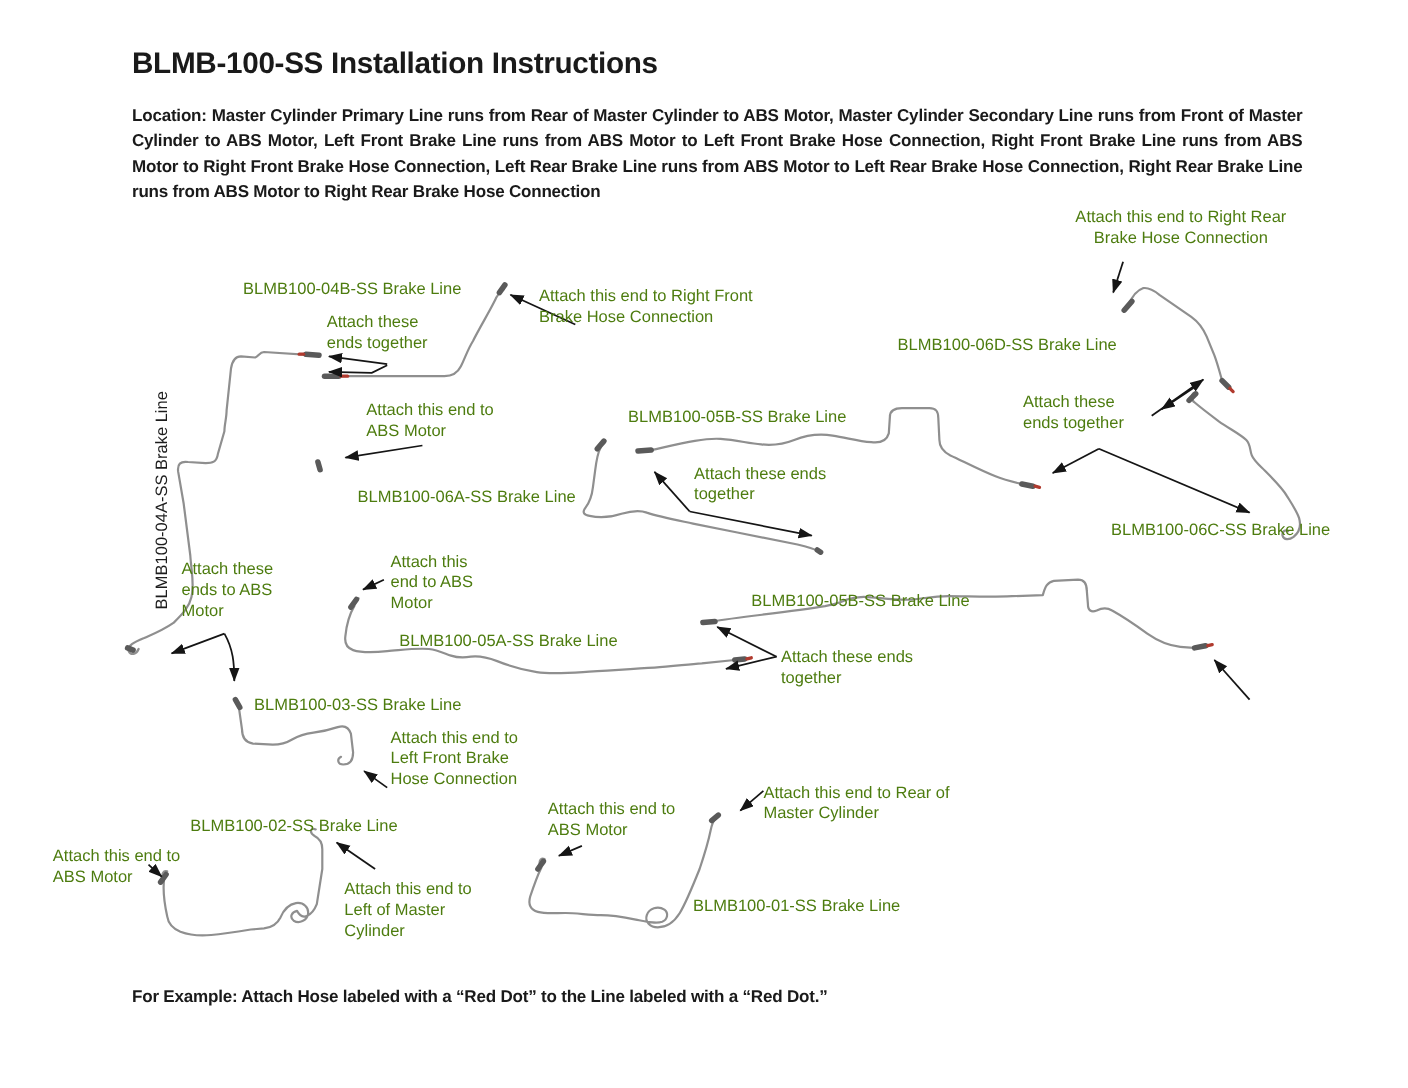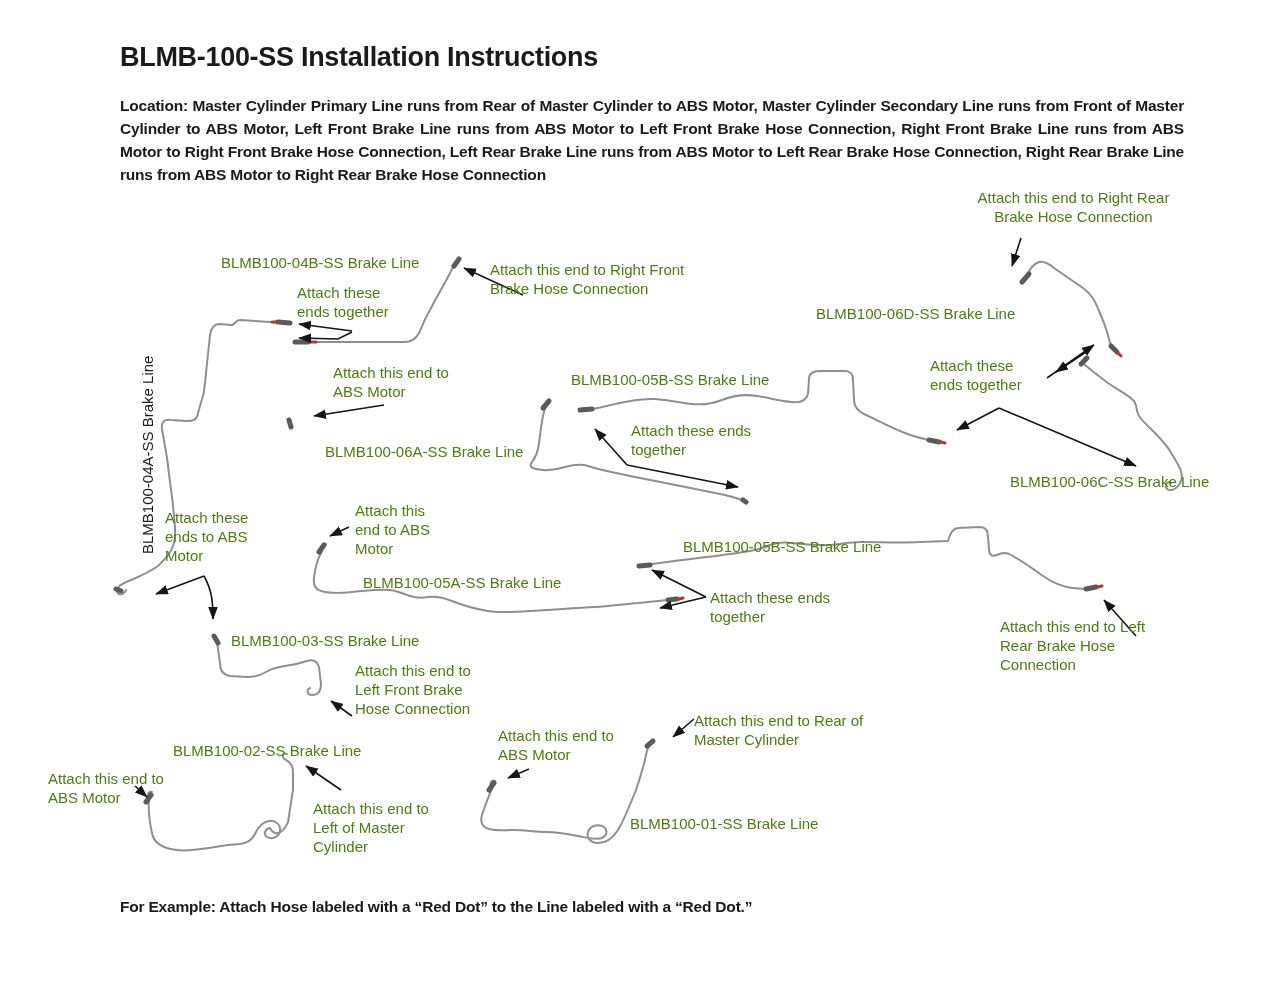--- a/index.html
+++ b/index.html
@@ -124,21 +124,20 @@
 
   <div class="lbl" style="left:490px;top:260px;width:225px;">Attach this end to Right Front Brake Hose Connection</div>
   <div class="lbl ctr" style="left:966px;top:188px;width:215px;">Attach this end to Right Rear Brake Hose Connection</div>
   <div class="lbl" style="left:297px;top:283px;width:105px;">Attach these ends together</div>
   <div class="lbl" style="left:333px;top:363px;width:135px;">Attach this end to ABS Motor</div>
   <div class="lbl" style="left:631px;top:421px;width:150px;">Attach these ends together</div>
   <div class="lbl" style="left:930px;top:356px;width:105px;">Attach these ends together</div>
   <div class="lbl" style="left:165px;top:508px;width:95px;">Attach these ends to ABS Motor</div>
   <div class="lbl" style="left:355px;top:501px;width:90px;">Attach this end to ABS Motor</div>
   <div class="lbl" style="left:710px;top:588px;width:150px;">Attach these ends together</div>
-  <div class="lbl" style="left:1000px;top:617px;width:150px;">Attach this end to Left Rear Brake Hose Connection</div>
   <div class="lbl" style="left:355px;top:661px;width:135px;">Attach this end to Left Front Brake Hose Connection</div>
   <div class="lbl" style="left:48px;top:769px;width:140px;">Attach this end to ABS Motor</div>
   <div class="lbl" style="left:313px;top:799px;width:130px;">Attach this end to Left of Master Cylinder</div>
   <div class="lbl" style="left:498px;top:726px;width:140px;">Attach this end to ABS Motor</div>
   <div class="lbl" style="left:694px;top:711px;width:215px;">Attach this end to Rear of Master Cylinder</div>
 
   <div class="footer">
     <div>For Example: Attach Hose labeled with a “Red Dot” to the Line labeled with a “Red Dot.”</div>
   </div>
 

